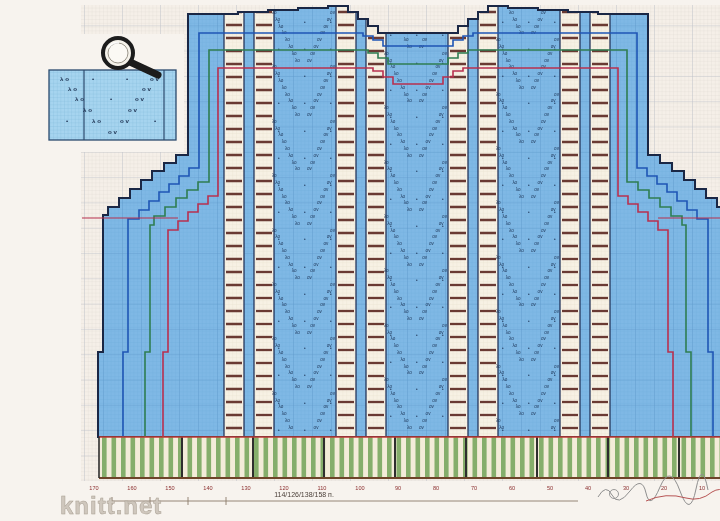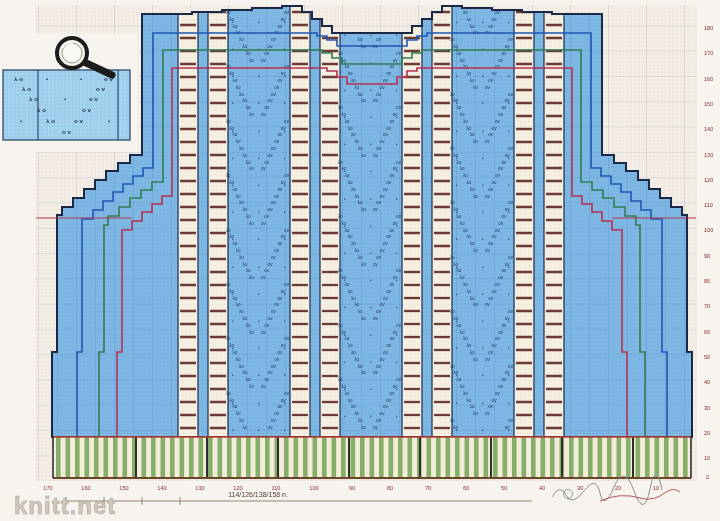--- a/index.html
+++ b/index.html
@@ -1,21 +1,21 @@
 <!DOCTYPE html>
 <html><head>
 <meta charset="utf-8">
 <style>
   html,body{margin:0;padding:0;}
   body{
     width:720px;height:521px;position:relative;overflow:hidden;
     background:#f7f3ee;
     font-family:"Liberation Sans", sans-serif;
   }
-  #stage{position:absolute;left:0;top:0;width:573px;height:521px;}
+  #stage{position:absolute;left:0;top:0;width:573px;height:521px;padding-left:46px;}
   svg text{font-family:"Liberation Sans", sans-serif;}
   .axis-num{fill:#8c3030;font-size:5.6px;}
   .annot{fill:#4a3f38;font-size:7px;}
   .legend-glyph{fill:#1c3050;font-size:6.2px;font-weight:bold;}
   .lace-glyph{fill:#1d3557;font-size:4.6px;}
   .watermark{fill:#cfc7bd;stroke:#aaa195;stroke-width:0.5;font-size:24px;font-weight:bold;letter-spacing:1px;}
 </style>
 </head>
 <body>
 

